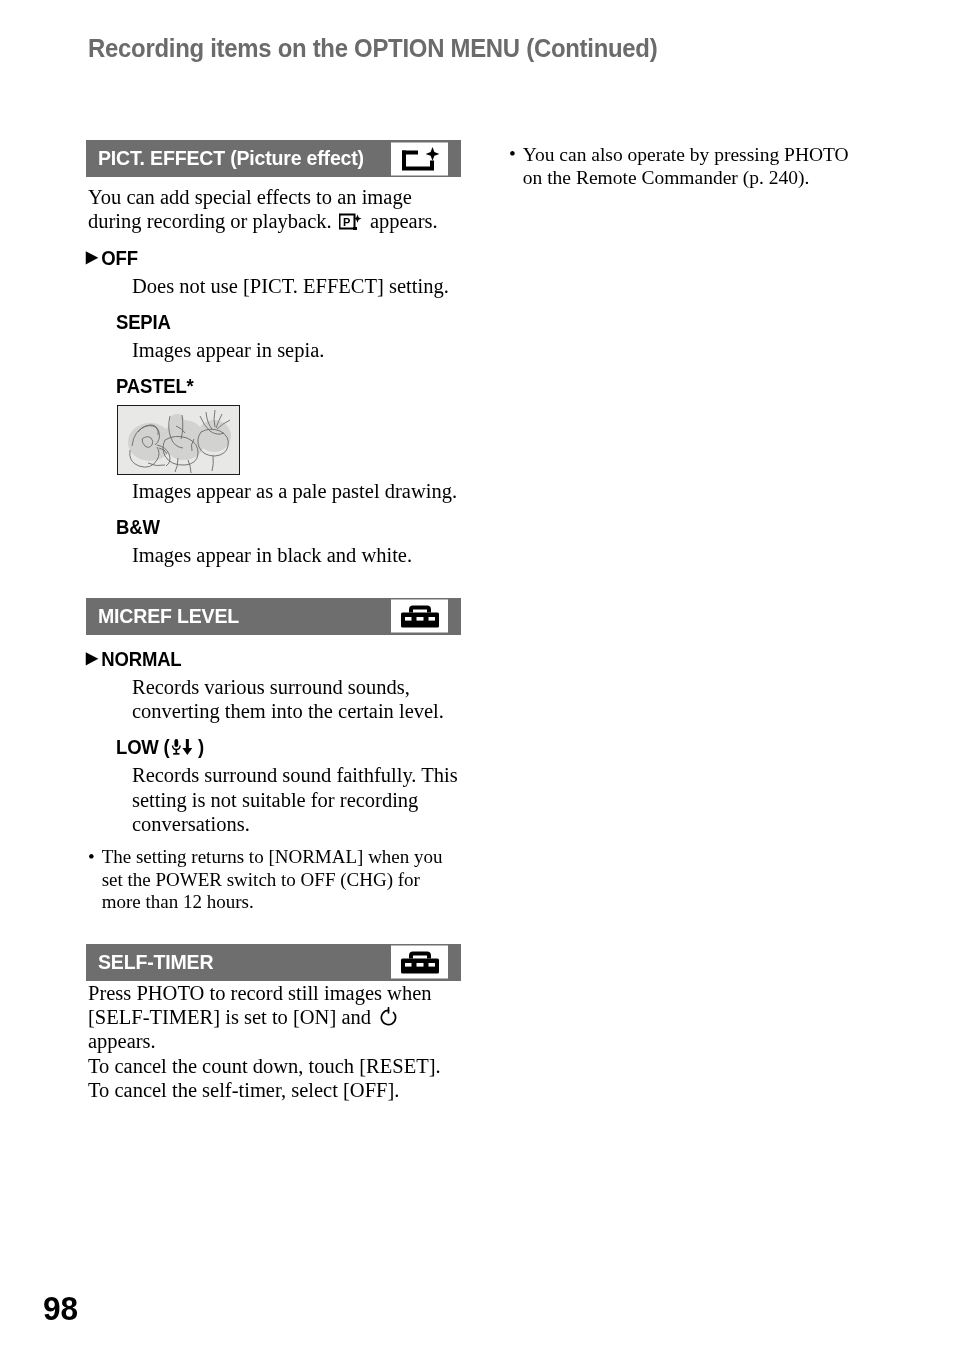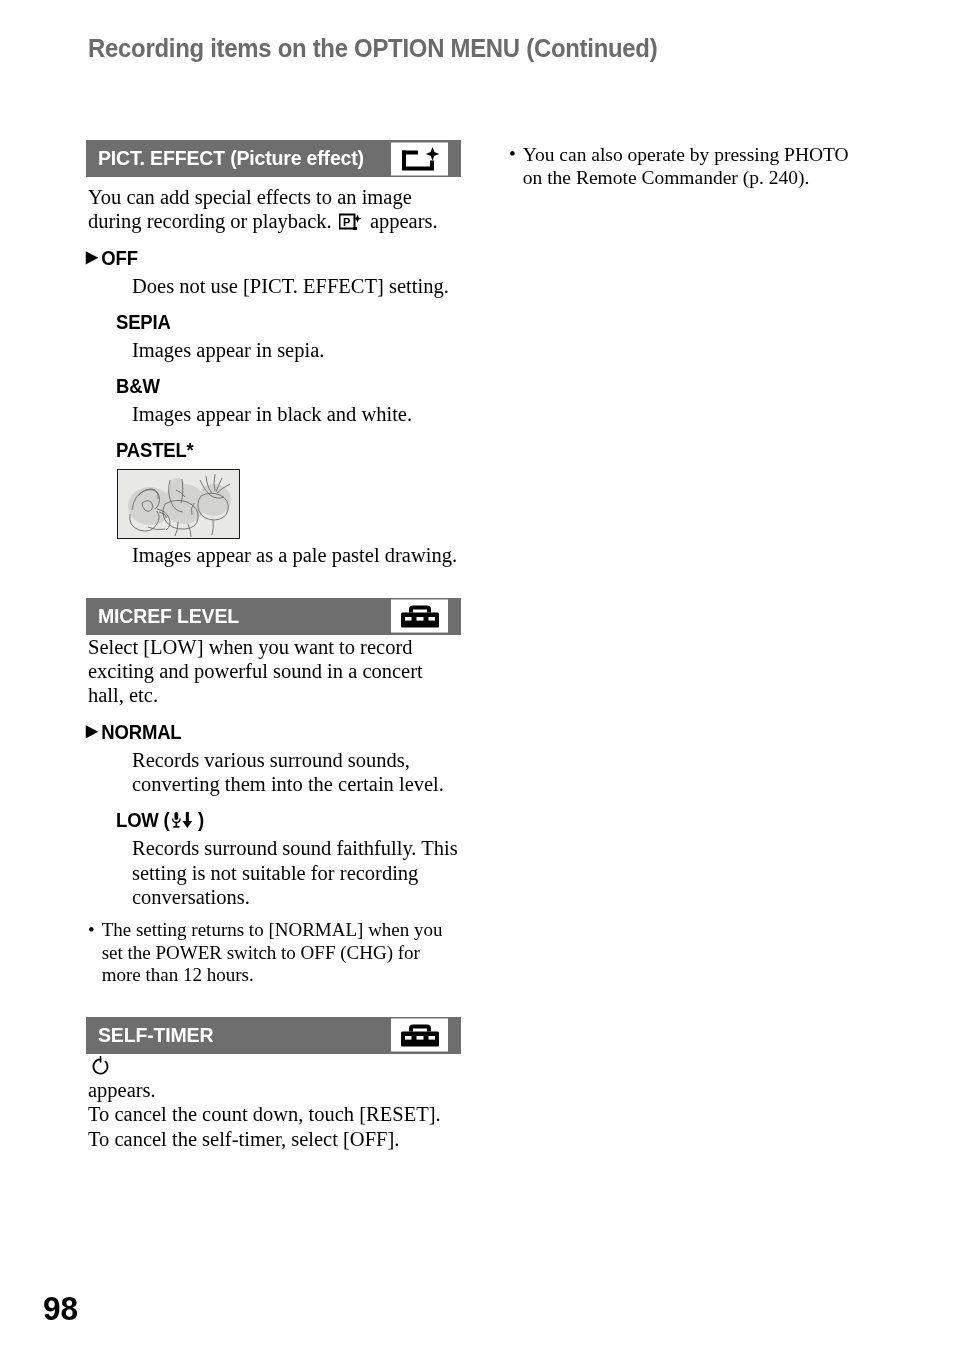--- a/index.html
+++ b/index.html
@@ -221,27 +221,20 @@
         <span>OFF</span>
       </div>
       <div class="opt-desc">Does not use [PICT. EFFECT] setting.</div>
     </div>
 
     <div class="opt">
       <div class="opt-label indent">
         <span>SEPIA</span>
       </div>
       <div class="opt-desc">Images appear in sepia.</div>
-    </div>
-
-    <div class="opt">
-      <div class="opt-label indent">
-        <span>B&amp;W</span>
-      </div>
-      <div class="opt-desc">Images appear in black and white.</div>
     </div>
 
     <div class="opt">
       <div class="opt-label indent">
         <span>PASTEL*</span>
       </div>
       <div class="sample-img">
         <svg width="121" height="68" viewBox="0 0 121 68" preserveAspectRatio="none">
           <rect width="121" height="68" fill="#e8e8e6"></rect>
           <g fill="#d2d2d0" stroke="none">
@@ -270,37 +263,43 @@
             <path d="M83 26 q9 -5 19 -1 q10 5 8 15 q-2 9 -13 10 q-12 0 -16 -9 q-3 -8 2 -15"></path>
             <path d="M95 50 q1 8 -1 15"></path>
             <path d="M76 33 q-4 6 -2 12"></path>
             <path d="M58 20 q6 2 9 7"></path>
             <path d="M30 57 q8 4 17 2"></path>
           </g>
         </svg>
       </div>
       <div class="opt-desc">Images appear as a pale pastel drawing.</div>
     </div>
+
+    <div class="opt">
+      <div class="opt-label indent">
+        <span>B&amp;W</span>
+      </div>
+      <div class="opt-desc">Images appear in black and white.</div>
+    </div>
   </div>
 
   <div style="margin-top:30px;">
     <div class="section-bar">
       <div class="sb-title">MICREF LEVEL</div>
       <div class="sb-icon">
         <svg width="40" height="26" viewBox="0 0 40 26">
           <path d="M13 2 h14 a4 4 0 0 1 4 4 v3 h-4 v-3 h-14 v3 h-4 v-3 a4 4 0 0 1 4 -4 z" fill="#000"></path>
           <rect x="1" y="9" width="38" height="15" rx="1.5" fill="#000"></rect>
           <rect x="5" y="13.5" width="30" height="3.6" fill="#ffffff"></rect>
           <rect x="11.5" y="11.5" width="5" height="7.5" fill="#000"></rect>
           <rect x="23.5" y="11.5" width="5" height="7.5" fill="#000"></rect>
         </svg>
       </div>
     </div>
 
-    <div class="body-text tight" style="margin-top:0;">Select [LOW] when you want to record exciting and powerful sound in a concert hall, etc.</div>
 
     <div class="opt">
       <div class="opt-label">
         <span class="tri">▶</span>
         <span>NORMAL</span>
       </div>
       <div class="opt-desc">Records various surround sounds, converting them into the certain level.</div>
     </div>
 
     <div class="opt">
@@ -334,20 +333,21 @@
           <path d="M13 2 h14 a4 4 0 0 1 4 4 v3 h-4 v-3 h-14 v3 h-4 v-3 a4 4 0 0 1 4 -4 z" fill="#000"></path>
           <rect x="1" y="9" width="38" height="15" rx="1.5" fill="#000"></rect>
           <rect x="5" y="13.5" width="30" height="3.6" fill="#ffffff"></rect>
           <rect x="11.5" y="11.5" width="5" height="7.5" fill="#000"></rect>
           <rect x="23.5" y="11.5" width="5" height="7.5" fill="#000"></rect>
         </svg>
       </div>
     </div>
 
     <div class="body-text" style="margin-top:0;">
+      <span>Press PHOTO to record still images when [SELF-TIMER] is set to [ON] and</span>
       <span class="inline-icon icon-timer">
         <svg width="21" height="21" viewBox="0 0 21 21">
           <path d="M10.5 3.4 a7.1 7.1 0 1 0 5.0 2.1" fill="none" stroke="#000" stroke-width="1.7" stroke-linecap="round"></path>
           <path d="M10.5 0.8 v5.0" fill="none" stroke="#000" stroke-width="1.7" stroke-linecap="round"></path>
         </svg>
       </span>
     </div>
     <div class="body-text" style="margin-top:0;">appears.</div>
     <div class="body-text" style="margin-top:0;">To cancel the count down, touch [RESET].</div>
     <div class="body-text" style="margin-top:0;">To cancel the self-timer, select [OFF].</div>

